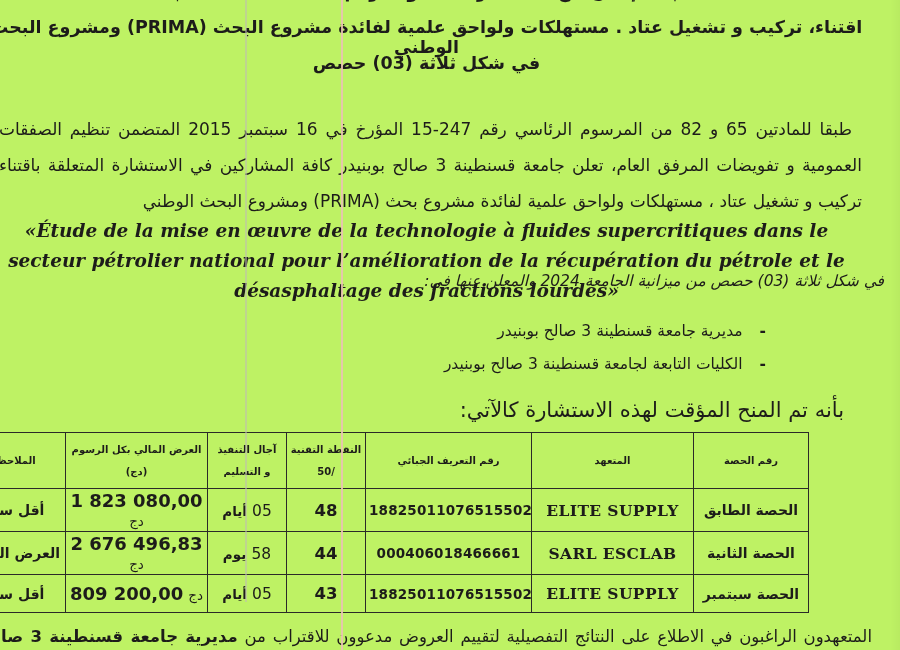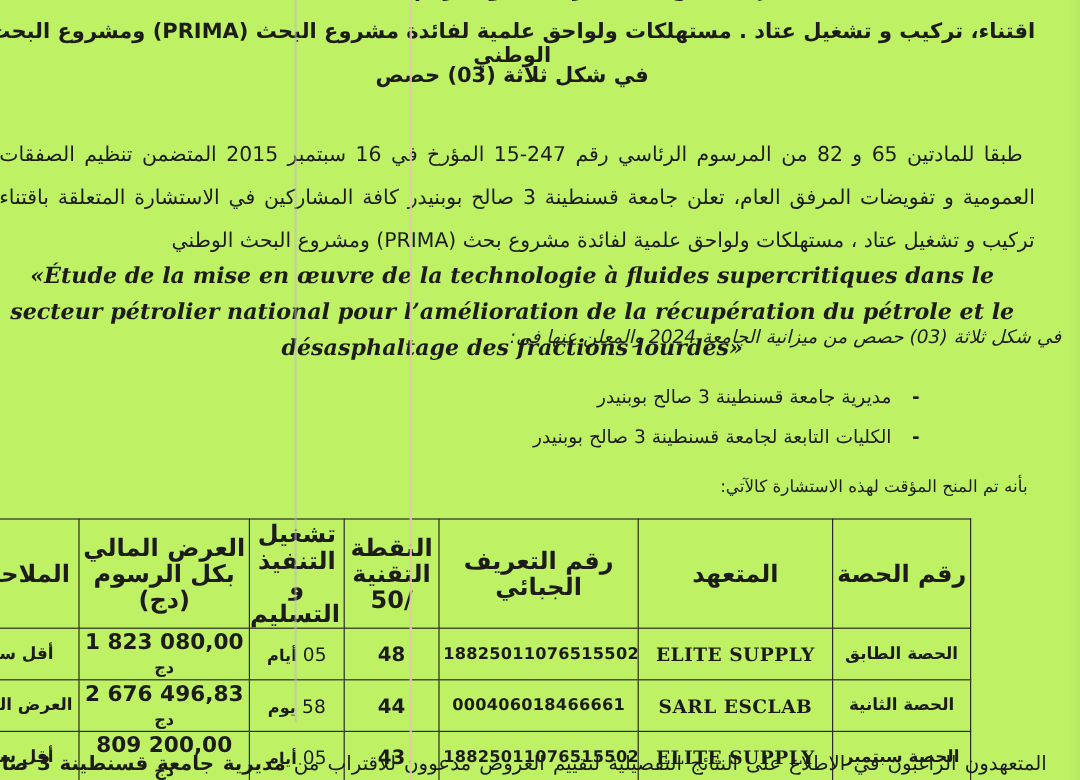--- a/index.html
+++ b/index.html
@@ -32,37 +32,37 @@
     font-size:18.5px;line-height:30px;direction:ltr;z-index:2;}
   
   .lots{position:absolute;top:272px;right:16px;font-style:italic;font-size:15.5px;z-index:2;}
   
   .bullets{position:absolute;top:303px;right:118px;left:60px;margin:16px;padding:0;list-style:none;
     font-size:15.5px;z-index:2;}
   .bullets li{margin-bottom:9px;line-height:24px;}
   .bullets .dash{font-weight:700;margin-left:12px;}
   .url{font-family:"DejaVu Serif",serif;font-size:20px;direction:ltr;unicode-bidi:embed;letter-spacing:.3px;}
   
-  .award{position:absolute;top:398px;right:44px;font-size:14px;z-index:2;}
+  .award{position:absolute;top:398px;right:56px;font-size:21px;z-index:2;}
   
   table.res{position:absolute;top:432px;left:8px;width:847px;border-collapse:collapse;
     table-layout:fixed;direction:rtl;z-index:2;background:transparent;}
   table.res th,table.res td{border:1.6px solid #2b2a28;text-align:center;vertical-align:middle;
     padding:1px 3px;overflow:hidden;}
-  table.res th{font-weight:700;font-size:20px;line-height:22px;margin-top:24px;}
+  table.res th{font-weight:700;font-size:10px;line-height:22px;margin-top:24px;}
   tr.hdr{height:56px;} tr.r1{height:26px;} tr.r2{height:43px;} tr.r3{height:38px;}
   .lot-cell{font-weight:700;font-size:14px;}
   .bidder-cell{font-family:"DejaVu Serif",serif;font-weight:700;font-size:15.5px;letter-spacing:.4px;direction:ltr;}
   .tax-cell{font-weight:700;font-size:13.5px;direction:ltr;letter-spacing:.2px;}
   .score-cell{font-weight:700;font-size:16.5px;}
   .dl-num{font-weight:400;font-size:15.5px;}
   .dl-unit{font-size:13.5px;font-weight:700;}
   .amount-cell{direction:ltr;}
   .amt{font-weight:700;font-size:18px;}
-  .cur{font-weight:700;font-size:13.5px;}
+  .cur{font-weight:400;font-size:13.5px;}
   .remark-cell{font-weight:700;font-size:14px;margin-left:20px;}
   
   .footer{position:absolute;top:600px;left:30px;right:28px;text-align:justify;
     font-size:16.5px;line-height:39px;z-index:2;}
   .fbold{font-weight:700;}
 </style>
 </head>
 <body>
 
 <div class="page">
@@ -111,21 +111,21 @@
     <tbody>
         <tr class="hdr">
       <th>رقم الحصة</th>
       <th>المتعهد</th>
       <th>رقم التعريف الجبائي</th>
       <th>
         <div>النقطة التقنية</div>
         <div>/50</div>
       </th>
       <th>
-        <div>تشغيل التنفيذ</div>
+        <div>آجال التنفيذ</div>
         <div>و التسليم</div>
       </th>
       <th>
         <div>العرض المالي بكل الرسوم</div>
         <div>(دج)</div>
       </th>
       <th>الملاحظة</th>
     </tr>
     <tr class="r1">
       <td class="lot-cell">الحصة الطابق</td>

